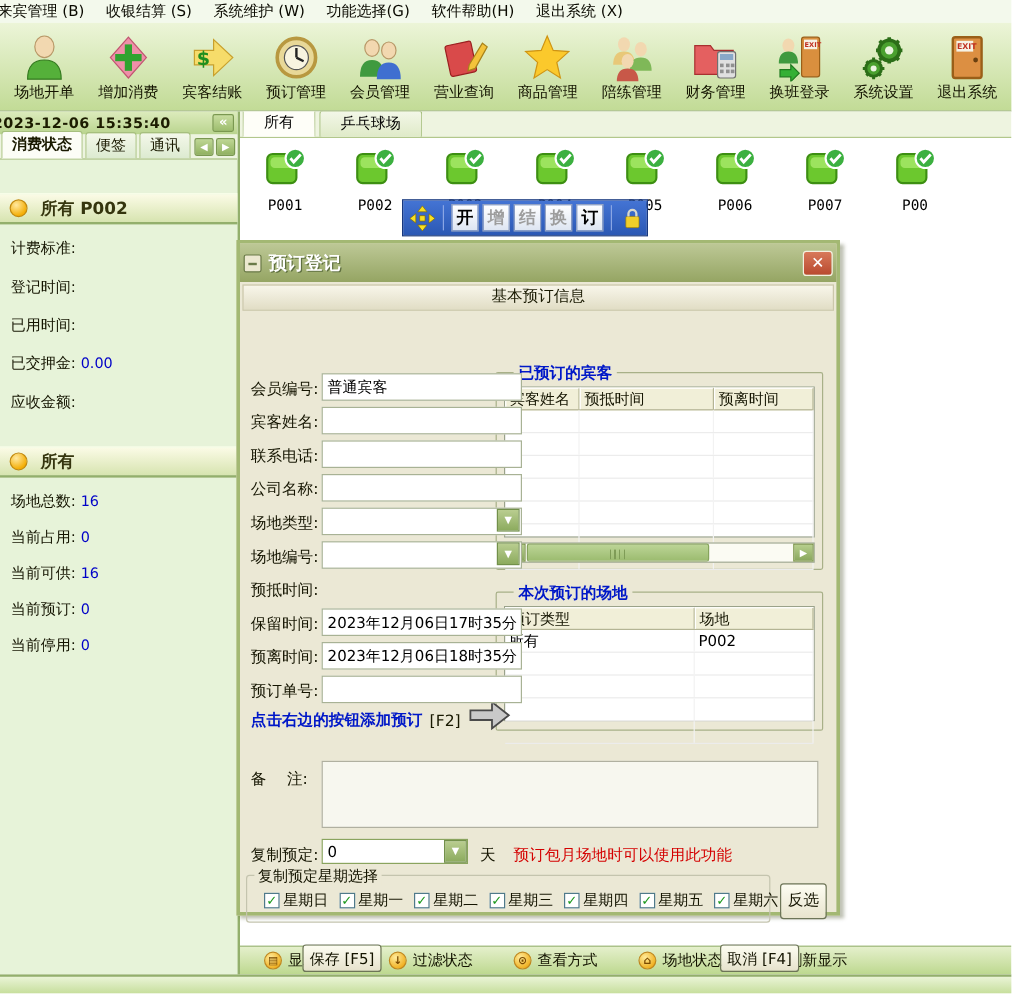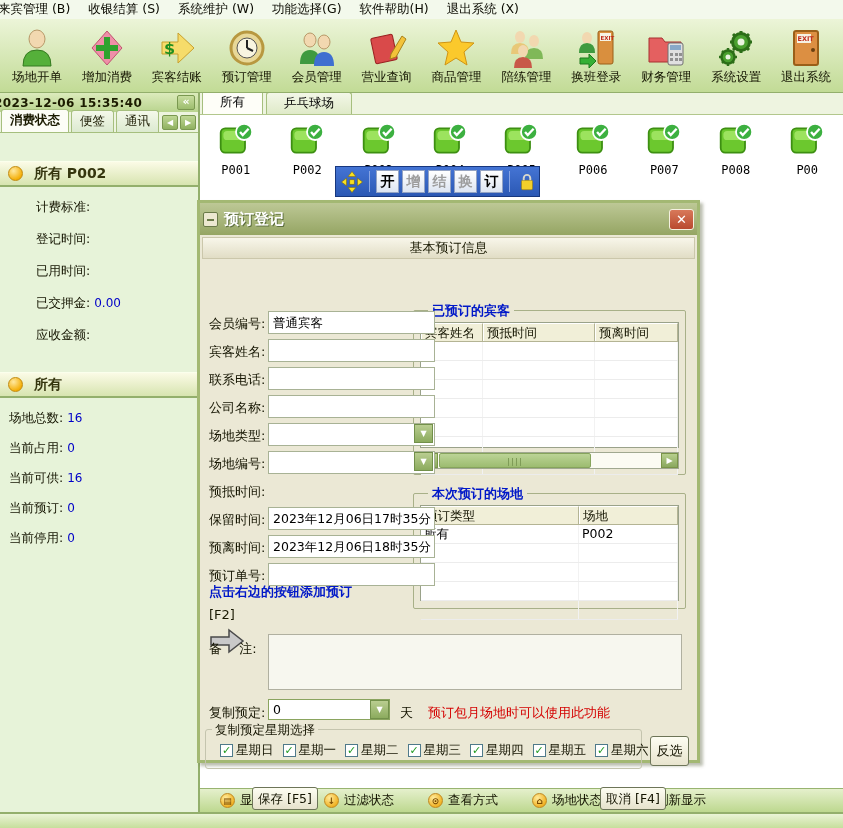--- a/index.html
+++ b/index.html
@@ -38,21 +38,21 @@
   .tab-nav { position:absolute; right:2px; top:3px; display:flex; gap:2px; }
   .tab-nav .nav-btn { width:16px; height:15px; background:linear-gradient(#bfd795,#90b160); color:#fff;
               border:1px solid #7a9850; border-radius:2px; font-size:8px; line-height:13px; text-align:center; cursor:pointer; }
   .panel-header { height:26px; display:flex; align-items:center; gap:11px; padding-left:8px;
               background:linear-gradient(#fbfbe6,#d7e4b0); border-top:1px solid #fbffec; border-bottom:2px solid #93af6c;
               font-size:14px; font-weight:bold; color:#35350e;margin-top:28px; }
   .ball-icon { width:15px; height:15px; border-radius:50%; border:1px solid #c28a10;
               background:radial-gradient(circle at 35% 30%, #ffe9a0, #f4ae06 72%); }
   .panel-fields { padding:12px 0 0 9px; }
   .field-row { font-size:12.5px; color:#141400; }
-  .p1 .field-row { margin-bottom:15px;margin-left:27px; }
+  .p1 .field-row { margin-bottom:15px; }
   .p2 .field-row { margin-bottom:13px; }
   .field-value { color:#0000c8; margin-left:4px; font-size:12px; }
 
   
   .main { position:absolute; left:200px; top:93px; width:643px; height:719px; background:#fff; overflow:hidden; }
   .main-tabs { height:22px; display:flex; align-items:flex-end; background:#eef4e0; border-bottom:1px solid #b2c78c; padding-left:2px; }
   .main-tab { padding:2px 17px; font-size:12.5px; border:1px solid #a6bf7e; border-bottom:none; border-radius:3px 3px 0 0;
               background:linear-gradient(#f3f7e8,#dfeac8); margin-right:3px; white-space:nowrap; cursor:pointer; }
   .main-tab.active { background:#fefef8; border-top:2px solid #e8a050; font-weight:normal; padding-bottom:3px; }
   .venues { display:flex; padding-top:7px;text-align:center; }
@@ -79,21 +79,21 @@
   .dlg-close { width:25px; height:21px; background:linear-gradient(#d8795a,#b94a2f); border:1px solid #f4f0e0; border-radius:3px;
             color:#fff; font-weight:bold; font-size:13px; line-height:19px; text-align:center; cursor:pointer; }
   .dlg-band { height:22px; margin:2px 2px 0 2px; background:linear-gradient(#f8f6ea,#e1ddc5); border:1px solid #cbc7ab;
             text-align:center; line-height:20px; font-size:13px; color:#181800; }
   .dlg-body { position:absolute; left:0; top:0; width:497px; height:557px; }
   .form-label { position:absolute; left:9px; font-size:13px; color:#141400; white-space:nowrap; }
   .form-input { position:absolute; left:68px; width:167px; height:23px; background:#fff; border:1px solid #a8b295;
             font-size:12.5px; color:#000; padding:3px 3px 0 4px; overflow:hidden; white-space:nowrap; }
   .dd-btn { position:absolute; width:19px; height:19px; background:linear-gradient(#b9cd90,#8cab5e); border:1px solid #72904a;
             color:#fff; font-size:8px; text-align:center; line-height:17px; cursor:pointer; }
-  .add-hint { position:absolute; left:9px; top:328px; display:flex; align-items:flex-start; gap:6px;flex-direction:column; }
+  .add-hint { position:absolute; left:9px; top:328px; display:flex; align-items:flex-end; gap:6px; }
   .add-hint-text { color:#0018c8; font-weight:bold; font-size:13px; }
   .add-hint-key { color:#181800; font-size:13px; }
   .arrow-btn { width:36px; height:26px; cursor:pointer; }
   .arrow-btn svg { width:36px; height:26px; }
 
   .group { position:absolute; left:213px; width:273px; border:1px solid #a8b088; border-radius:2px; }
   .group-legend { position:absolute; top:-9px; left:14px; background:#ebe8d5; padding:0 4px; color:#0018c8; font-size:13px; font-weight:bold; }
   .g1 { top:55px; height:165px; }
   .g2 { top:238px; height:116px; }
   .tbl { position:absolute; left:6px; right:6px; top:11px; background:#fff; border:1px solid #9aa28a; }
@@ -216,44 +216,44 @@
             <path d="M5 26 Q5 15 14 15 Q23 15 23 26Z" fill="#e8c878"></path>
             <ellipse cx="28" cy="13" rx="5" ry="6" fill="#f2d8b0"></ellipse>
             <path d="M19 31 Q19 20 28 20 Q37 20 37 31Z" fill="#7fb858"></path>
             <ellipse cx="17" cy="23" rx="5" ry="6" fill="#f2d8b0"></ellipse>
             <path d="M8 40 Q8 29 17 29 Q26 29 26 40Z" fill="#c85848"></path>
           </svg></span>
         <span class="tb-label">陪练管理</span>
       </div>
       <div class="tb-item">
         <span class="tb-icon"><svg viewBox="0 0 40 40" xmlns="http://www.w3.org/2000/svg">
-            <rect x="22" y="3" width="15" height="33" rx="2" fill="#d98f3e" stroke="#9a5f18"></rect>
-            <rect x="24" y="5" width="11" height="8" fill="#f6f2e4"></rect>
-            <text x="24.5" y="11.5" font-size="5.5" font-weight="bold" fill="#c03020">EXIT</text>
-            <ellipse cx="11" cy="10" rx="5" ry="6" fill="#f2d8b0"></ellipse>
-            <path d="M3 25 Q3 15 11 15 Q19 15 19 25Z" fill="#3f9a3f"></path>
-            <path d="M4 30 h9 v-4 l7 7 -7 7 v-4 h-9z" fill="#35b035" stroke="#1f7a1f"></path>
-          </svg></span>
-        <span class="tb-label">换班登录</span>
-      </div>
-      <div class="tb-item">
-        <span class="tb-icon"><svg viewBox="0 0 40 40" xmlns="http://www.w3.org/2000/svg">
             <path d="M3 10 h13 l3 4 h16 v20 h-32 z" fill="#e46060" stroke="#a83030"></path>
             <rect x="22" y="15" width="15" height="22" rx="2" fill="#e0e0e0" stroke="#707070"></rect>
             <rect x="24" y="17" width="11" height="5" fill="#88a8c8"></rect>
             <g fill="#909090">
               <rect x="24" y="25" width="3" height="3"></rect>
               <rect x="29" y="25" width="3" height="3"></rect>
               <rect x="33" y="25" width="3" height="3"></rect>
               <rect x="24" y="30" width="3" height="3"></rect>
               <rect x="29" y="30" width="3" height="3"></rect>
               <rect x="33" y="30" width="3" height="3"></rect>
             </g>
           </svg></span>
         <span class="tb-label">财务管理</span>
+      </div>
+      <div class="tb-item">
+        <span class="tb-icon"><svg viewBox="0 0 40 40" xmlns="http://www.w3.org/2000/svg">
+            <rect x="22" y="3" width="15" height="33" rx="2" fill="#d98f3e" stroke="#9a5f18"></rect>
+            <rect x="24" y="5" width="11" height="8" fill="#f6f2e4"></rect>
+            <text x="24.5" y="11.5" font-size="5.5" font-weight="bold" fill="#c03020">EXIT</text>
+            <ellipse cx="11" cy="10" rx="5" ry="6" fill="#f2d8b0"></ellipse>
+            <path d="M3 25 Q3 15 11 15 Q19 15 19 25Z" fill="#3f9a3f"></path>
+            <path d="M4 30 h9 v-4 l7 7 -7 7 v-4 h-9z" fill="#35b035" stroke="#1f7a1f"></path>
+          </svg></span>
+        <span class="tb-label">换班登录</span>
       </div>
       <div class="tb-item">
         <span class="tb-icon"><svg viewBox="0 0 40 40" xmlns="http://www.w3.org/2000/svg">
             <g stroke="#2c6e18" stroke-width="3" fill="#4aa02f">
               <line x1="25" y1="3" x2="25" y2="25"></line>
               <line x1="14" y1="14" x2="36" y2="14"></line>
               <line x1="17" y1="6" x2="33" y2="22"></line>
               <line x1="33" y1="6" x2="17" y2="22"></line>
               <circle cx="25" cy="14" r="8.5"></circle>
             </g>
@@ -381,29 +381,20 @@
           <span class="venue-label">P006</span>
         </div>
         <div class="venue">
           <span class="v-icon"><svg viewBox="0 0 40 40" xmlns="http://www.w3.org/2000/svg">
               <rect x="3" y="7" width="27" height="27" rx="5" fill="#6cc82e" stroke="#3d8f12" stroke-width="2"></rect>
               <rect x="6" y="10" width="21" height="10" rx="4" fill="#a4e766" opacity="0.85"></rect>
               <circle cx="29" cy="11" r="9" fill="#3cb040" stroke="#fff" stroke-width="2"></circle>
               <path d="M24.5 11 l3 3.5 l6.5-7" stroke="#fff" stroke-width="2.6" fill="none"></path>
             </svg></span>
           <span class="venue-label">P007</span>
-        </div>
-        <div class="venue">
-          <span class="v-icon"><svg viewBox="0 0 40 40" xmlns="http://www.w3.org/2000/svg">
-              <rect x="3" y="7" width="27" height="27" rx="5" fill="#6cc82e" stroke="#3d8f12" stroke-width="2"></rect>
-              <rect x="6" y="10" width="21" height="10" rx="4" fill="#a4e766" opacity="0.85"></rect>
-              <circle cx="29" cy="11" r="9" fill="#3cb040" stroke="#fff" stroke-width="2"></circle>
-              <path d="M24.5 11 l3 3.5 l6.5-7" stroke="#fff" stroke-width="2.6" fill="none"></path>
-            </svg></span>
-          <span class="venue-label">P008</span>
         </div>
         <div class="venue">
           <span class="v-icon"><svg viewBox="0 0 40 40" xmlns="http://www.w3.org/2000/svg">
               <rect x="3" y="7" width="27" height="27" rx="5" fill="#6cc82e" stroke="#3d8f12" stroke-width="2"></rect>
               <rect x="6" y="10" width="21" height="10" rx="4" fill="#a4e766" opacity="0.85"></rect>
               <circle cx="29" cy="11" r="9" fill="#3cb040" stroke="#fff" stroke-width="2"></circle>
               <path d="M24.5 11 l3 3.5 l6.5-7" stroke="#fff" stroke-width="2.6" fill="none"></path>
             </svg></span>
           <span class="venue-label">P00</span>
         </div>

